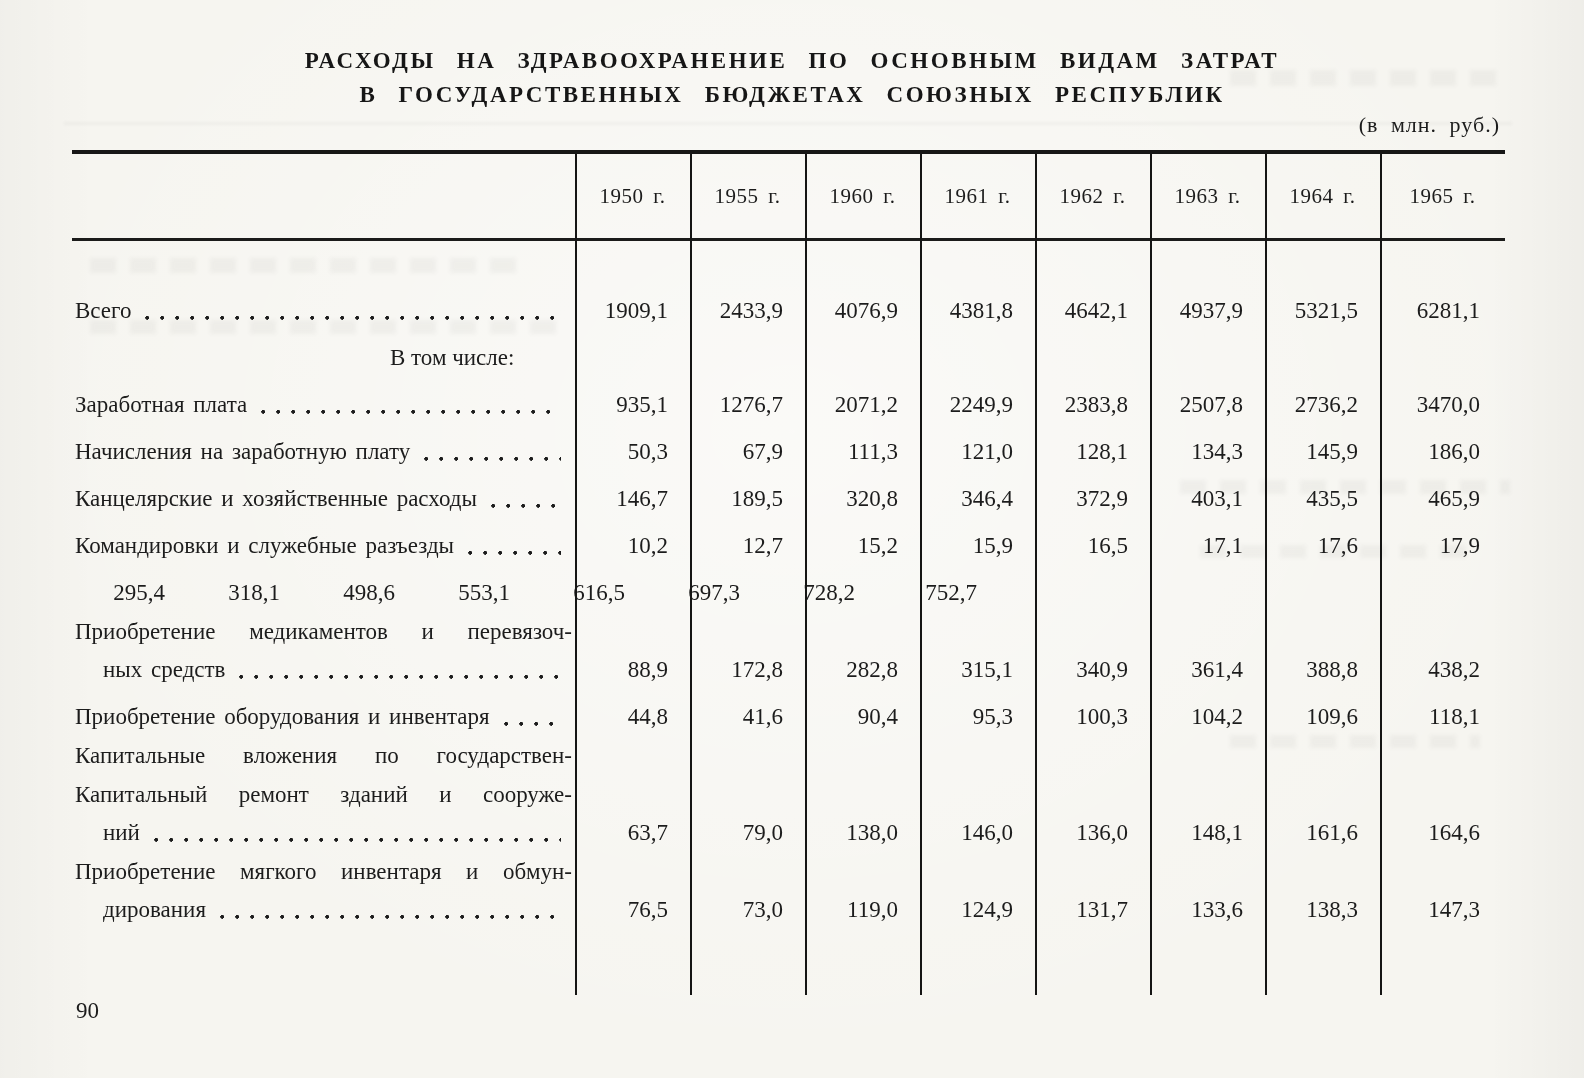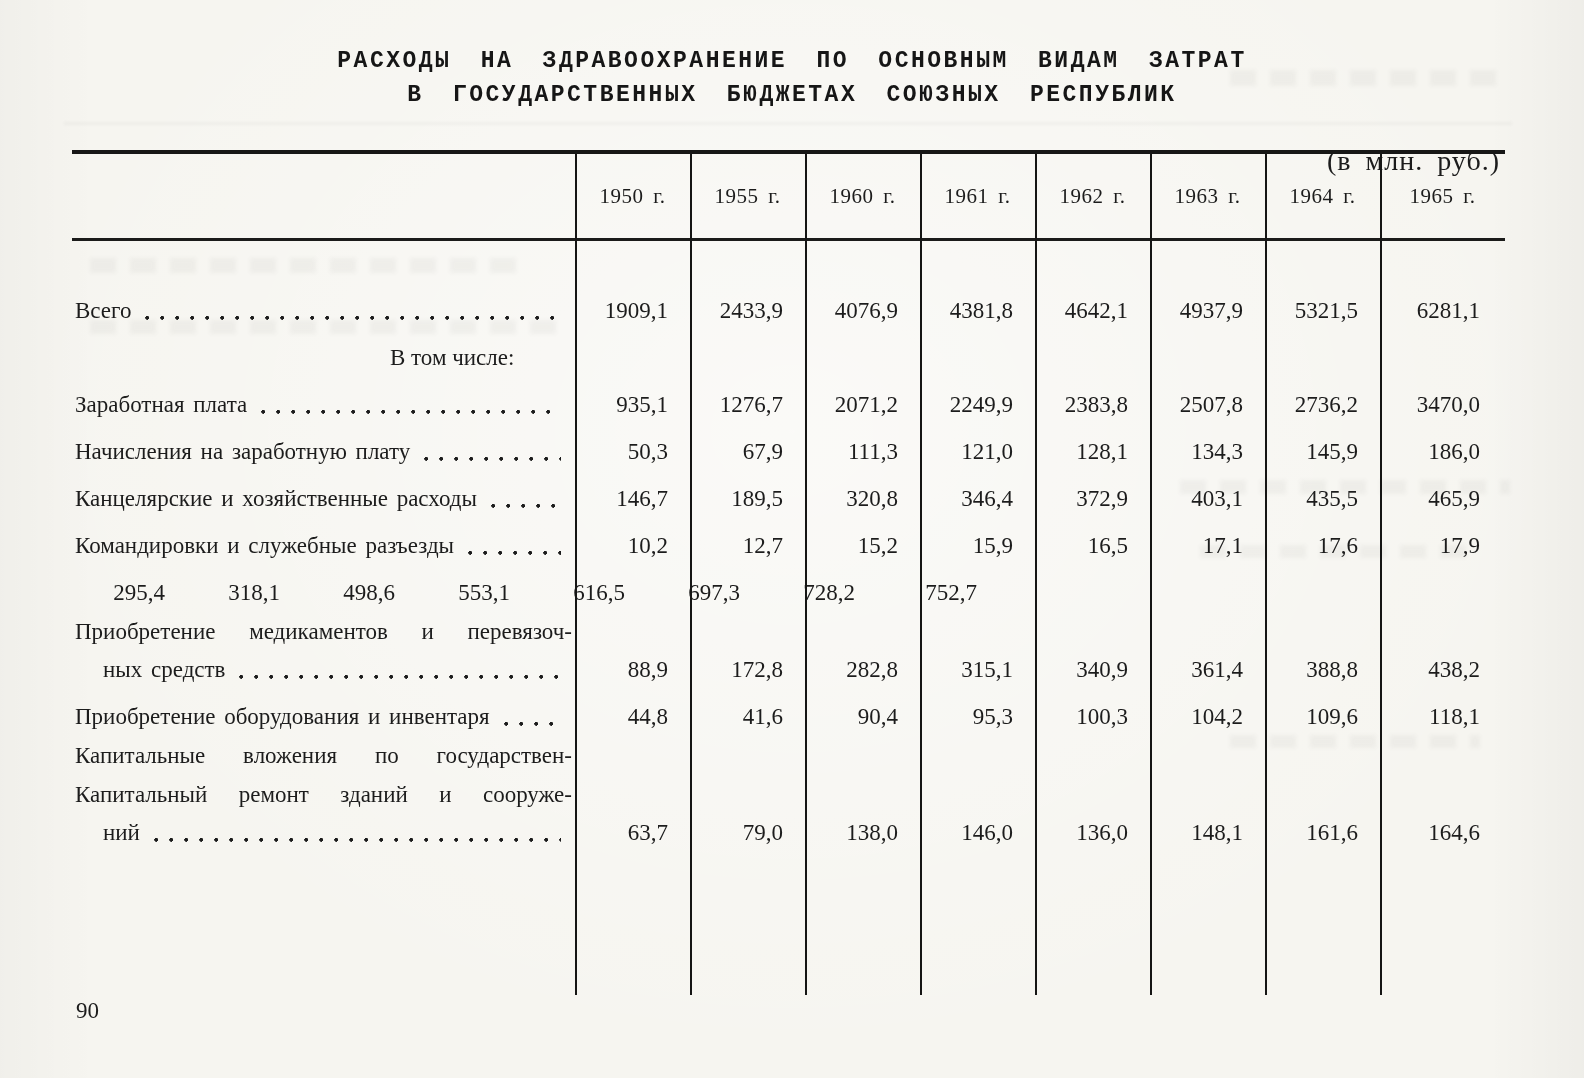--- a/index.html
+++ b/index.html
@@ -18,25 +18,25 @@
   }
   
   .ghost { position:absolute; background:#6a6a66; opacity:0.06; filter:blur(1.6px); pointer-events:none; }
   .ghost.txt {
     background:repeating-linear-gradient(90deg,#55554f 0 26px, rgba(0,0,0,0) 26px 40px);
     opacity:0.05; filter:blur(2.2px);
   }
 
   .title-block { position:absolute; top:44px; left:0; width:1584px; text-align:center; }
   .title-line {
-    font-family:Liberation Mono, monospace;
+    font-family:Liberation Serif, serif;
     font-weight:bold; font-size:23px; letter-spacing:2.5px; word-spacing:13px;
     color:#161616; line-height:34px;
   }
-  .unit-note { position:absolute; top:112px; right:84px; font-size:28px; letter-spacing:1px; word-spacing:6px;margin-top:33px; }
+  .unit-note { position:absolute; top:112px; right:84px; font-size:22px; letter-spacing:1px; word-spacing:6px; }
 
   .table-wrap { position:absolute; left:72px; top:150px; width:1433px; height:870px; }
   .rule-top { height:4px; background:#171716; }
   .rule-mid { height:3px; background:#1b1b1a; }
   .header-row { display:flex; height:84px; align-items:center; }
   .hspacer { width:503px; }
   .hcell { width:115px; text-align:center; font-size:21px; letter-spacing:0.5px; word-spacing:4px; }
   .hcell:last-child { width:125px; }
 
   .vline { position:absolute; top:4px; width:2px; height:841px; background:#151514; }
@@ -241,20 +241,37 @@
               <span class="leader"></span>
             </div>
             <div class="vcell">63,7</div>
             <div class="vcell">79,0</div>
             <div class="vcell">138,0</div>
             <div class="vcell">146,0</div>
             <div class="vcell">136,0</div>
             <div class="vcell">148,1</div>
             <div class="vcell">161,6</div>
             <div class="vcell">164,6</div>
+          </div>
+        </div>
+        <div class="trow double">
+          <div class="line1">Приобретение мягкого инвентаря и обмун-</div>
+          <div class="rowmain">
+            <div class="label-cell indent">
+              <span class="ltext">дирования</span>
+              <span class="leader"></span>
+            </div>
+            <div class="vcell">76,5</div>
+            <div class="vcell">73,0</div>
+            <div class="vcell">119,0</div>
+            <div class="vcell">124,9</div>
+            <div class="vcell">131,7</div>
+            <div class="vcell">133,6</div>
+            <div class="vcell">138,3</div>
+            <div class="vcell">147,3</div>
           </div>
         </div>
       </div>
     <div id="vlines">
         <div class="vline" style="left: 503px;"></div>
         <div class="vline" style="left: 618px;"></div>
         <div class="vline" style="left: 733px;"></div>
         <div class="vline" style="left: 848px;"></div>
         <div class="vline" style="left: 963px;"></div>
         <div class="vline" style="left: 1078px;"></div>

